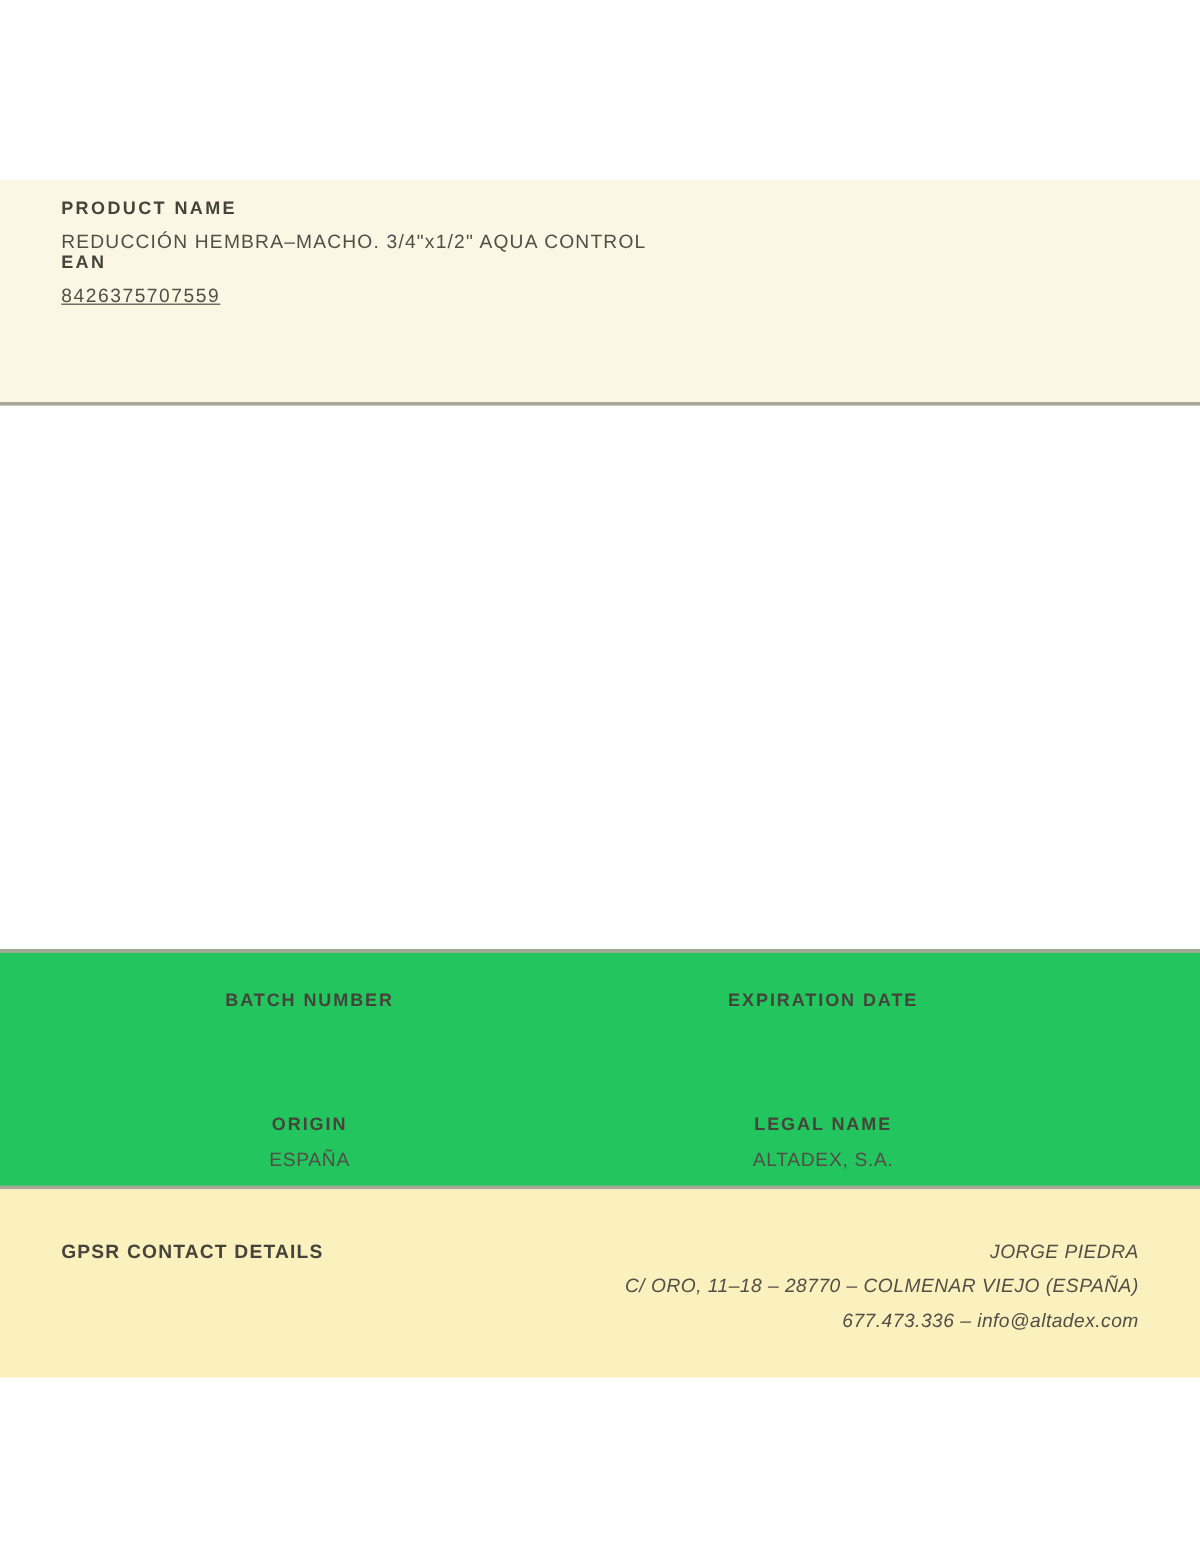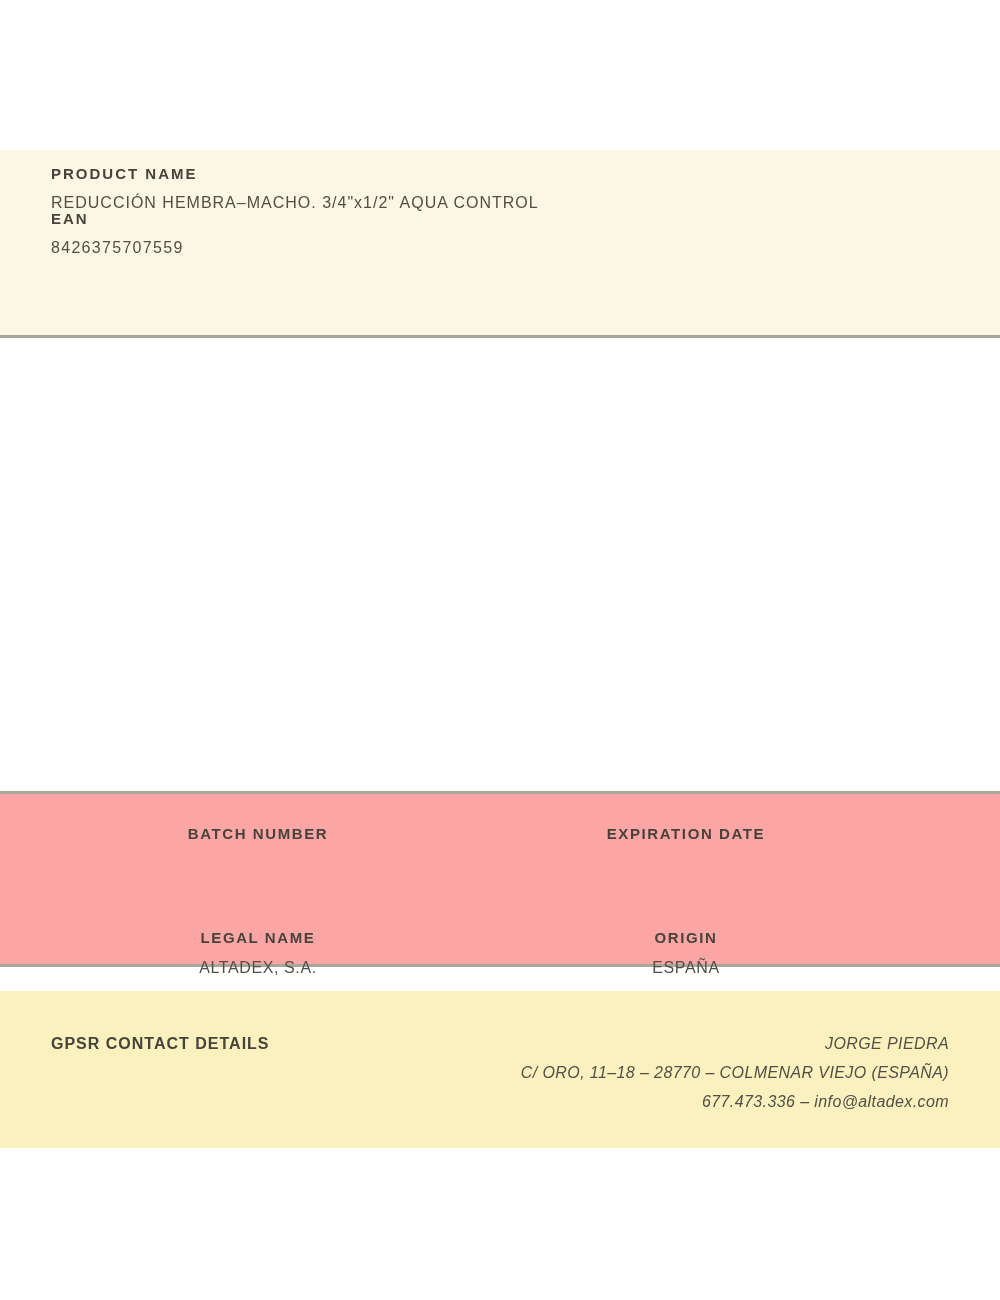--- a/index.html
+++ b/index.html
@@ -46,27 +46,27 @@
   }
   .value {
     font-size: 16px;
     line-height: 17px;
     letter-spacing: 1px;
     color: #514f46;
     white-space: nowrap;
   }
   .product-panel .value { margin-top: 12px; }
   .field-ean { }
-  .value-ean { letter-spacing: 1.3px; }
+  .value-ean { letter-spacing: 1.3px; text-decoration: underline; }
 
   
   .details-panel {
     top: 791px;
-    height: 176px;
-    background: #fca5a5;
+    height: 200px;
+    background: #22c55e;
     border-top: 3px solid #a8a79a;
     border-bottom: 3px solid #a8a79a;
     padding: 32px 100px 0 44px;
   }
   .details-row {
     display: flex;
   }
   .details-col {
     width: 50%;
     text-align: center;
@@ -125,26 +125,26 @@
         <div class="label">BATCH NUMBER</div>
         <div class="value"></div>
       </div>
       <div class="details-col">
         <div class="label">EXPIRATION DATE</div>
         <div class="value"></div>
       </div>
     </div>
     <div class="details-row details-row-2">
       <div class="details-col">
+        <div class="label">ORIGIN</div>
+        <div class="value">ESPAÑA</div>
+      </div>
+      <div class="details-col">
         <div class="label">LEGAL NAME</div>
         <div class="value">ALTADEX, S.A.</div>
-      </div>
-      <div class="details-col">
-        <div class="label">ORIGIN</div>
-        <div class="value">ESPAÑA</div>
       </div>
     </div>
   </section>
 
   <section class="panel gpsr-panel">
     <div class="label gpsr-label">GPSR CONTACT DETAILS</div>
     <div class="gpsr-contact">
       <div class="contact-line">JORGE PIEDRA</div>
       <div class="contact-line">C/ ORO, 11–18 – 28770 – COLMENAR VIEJO (ESPAÑA)</div>
       <div class="contact-line">677.473.336 – info@altadex.com</div>

